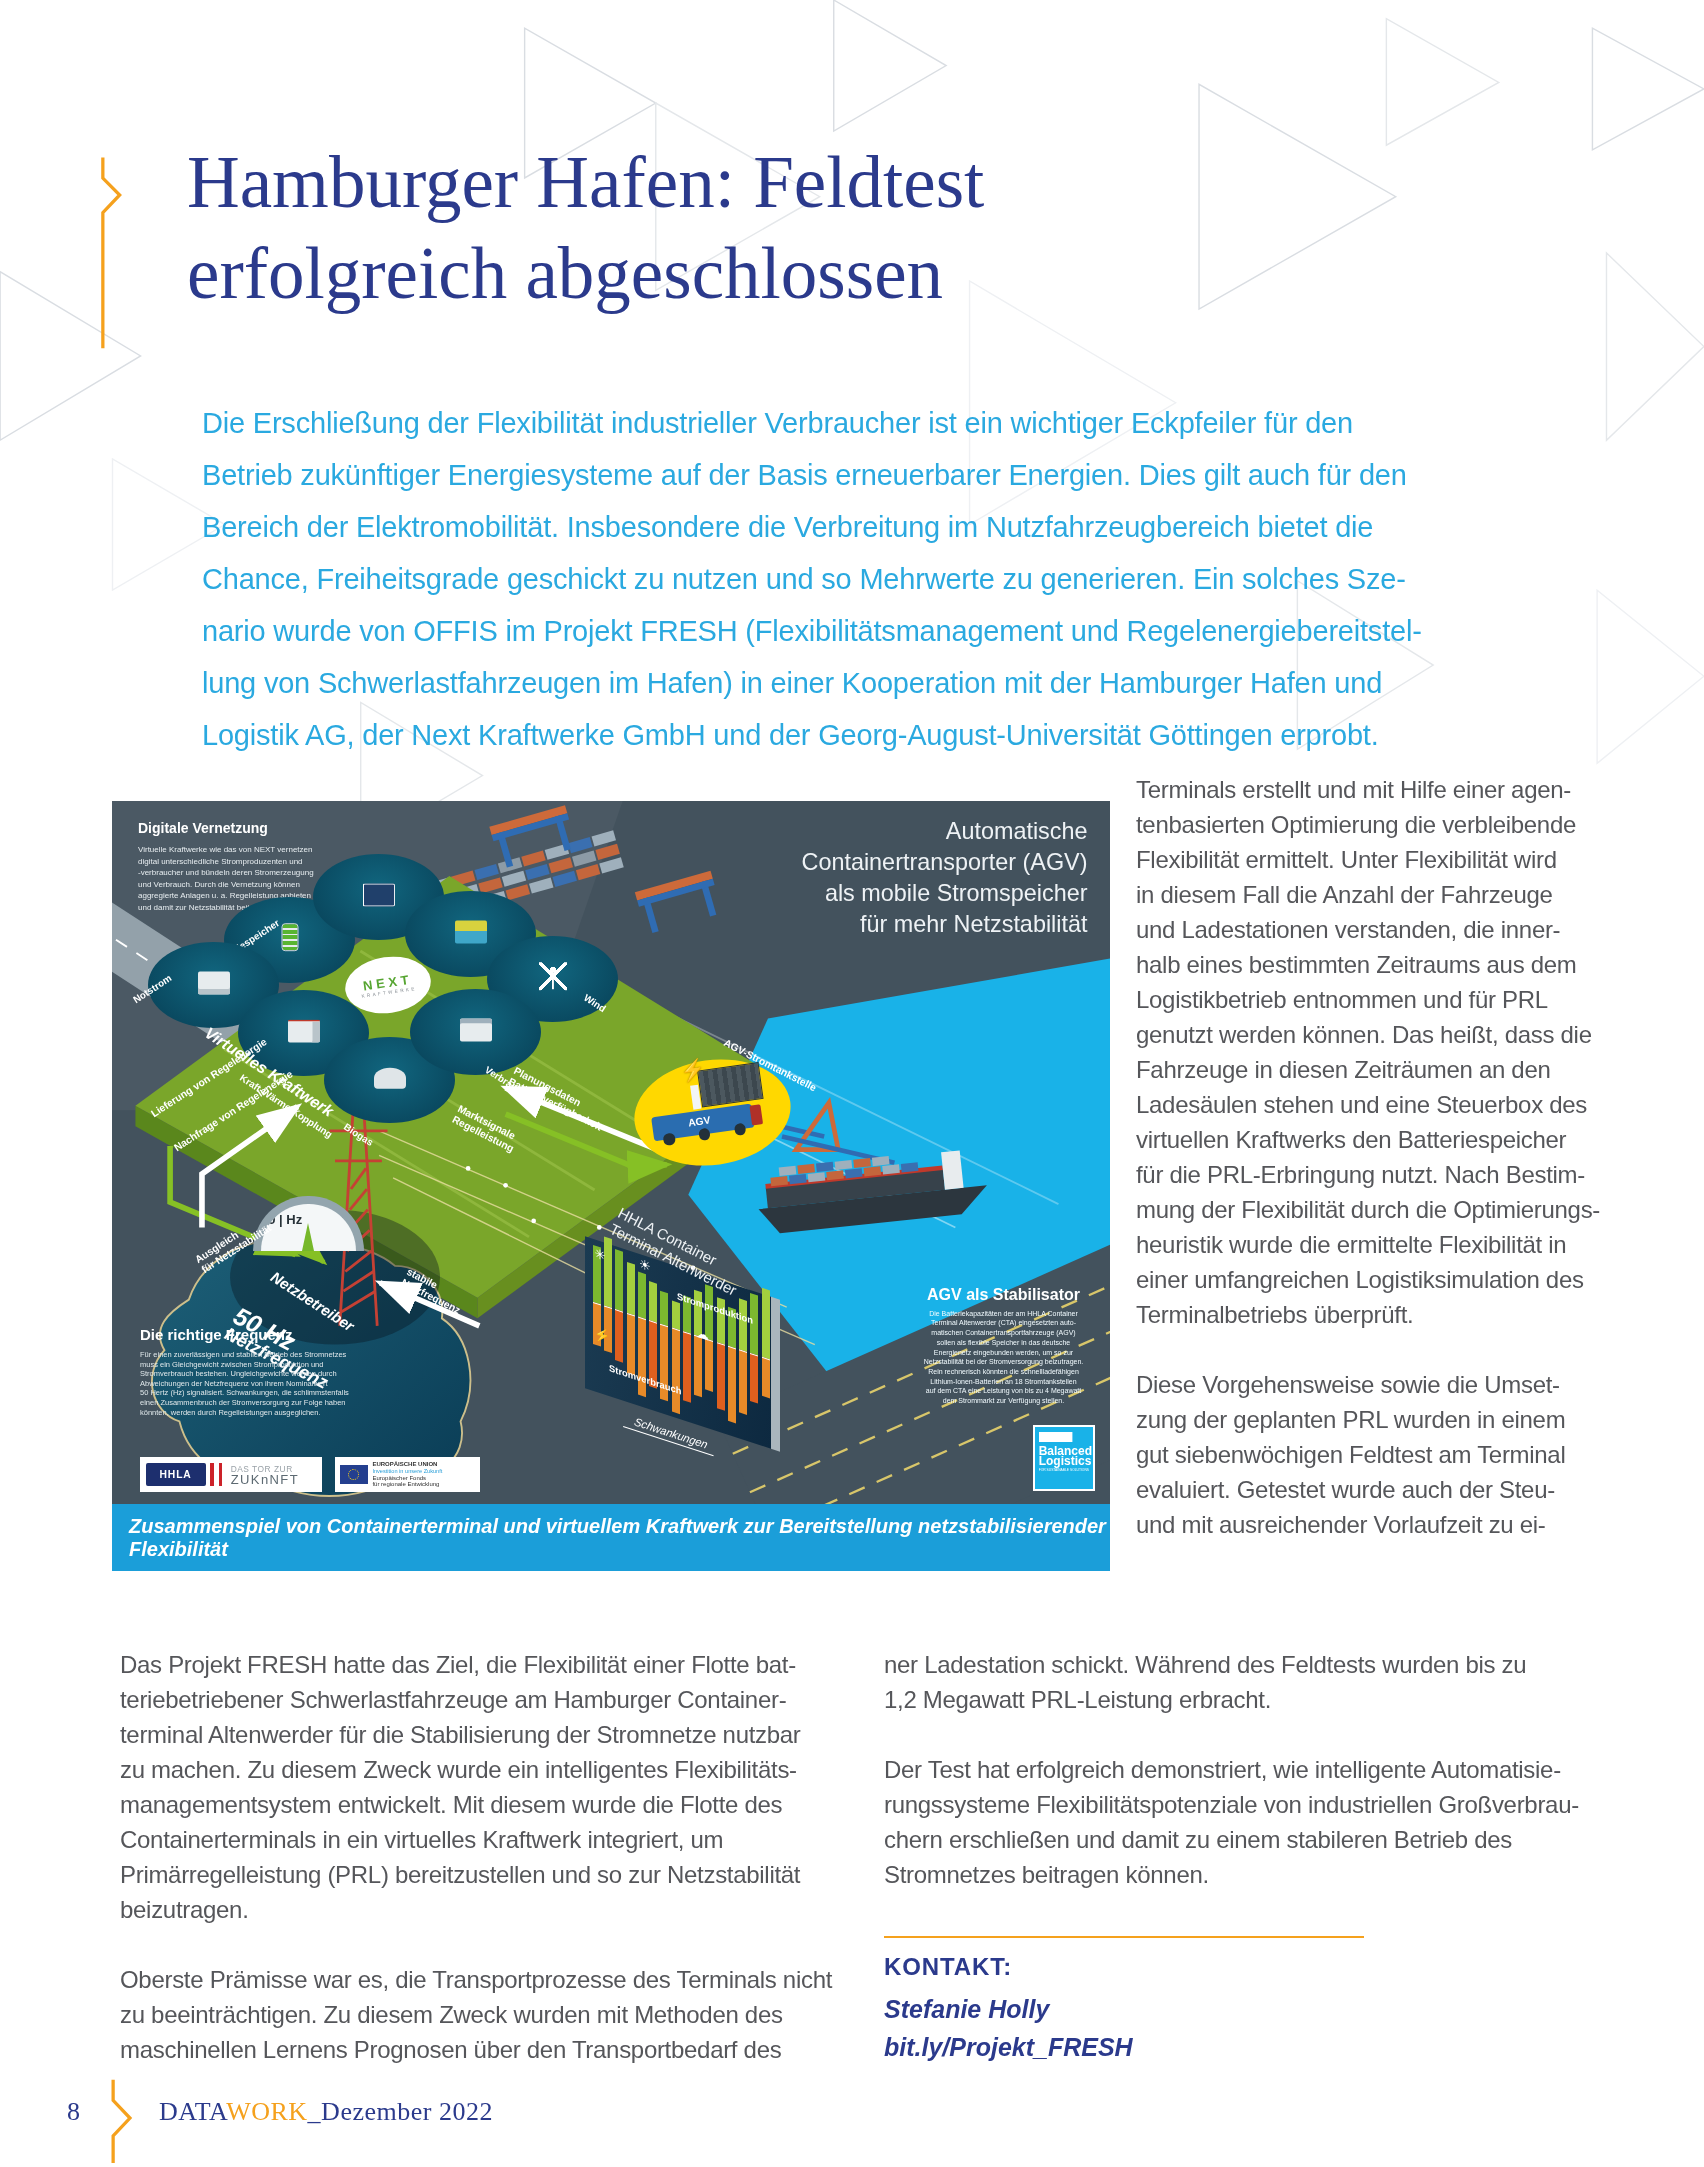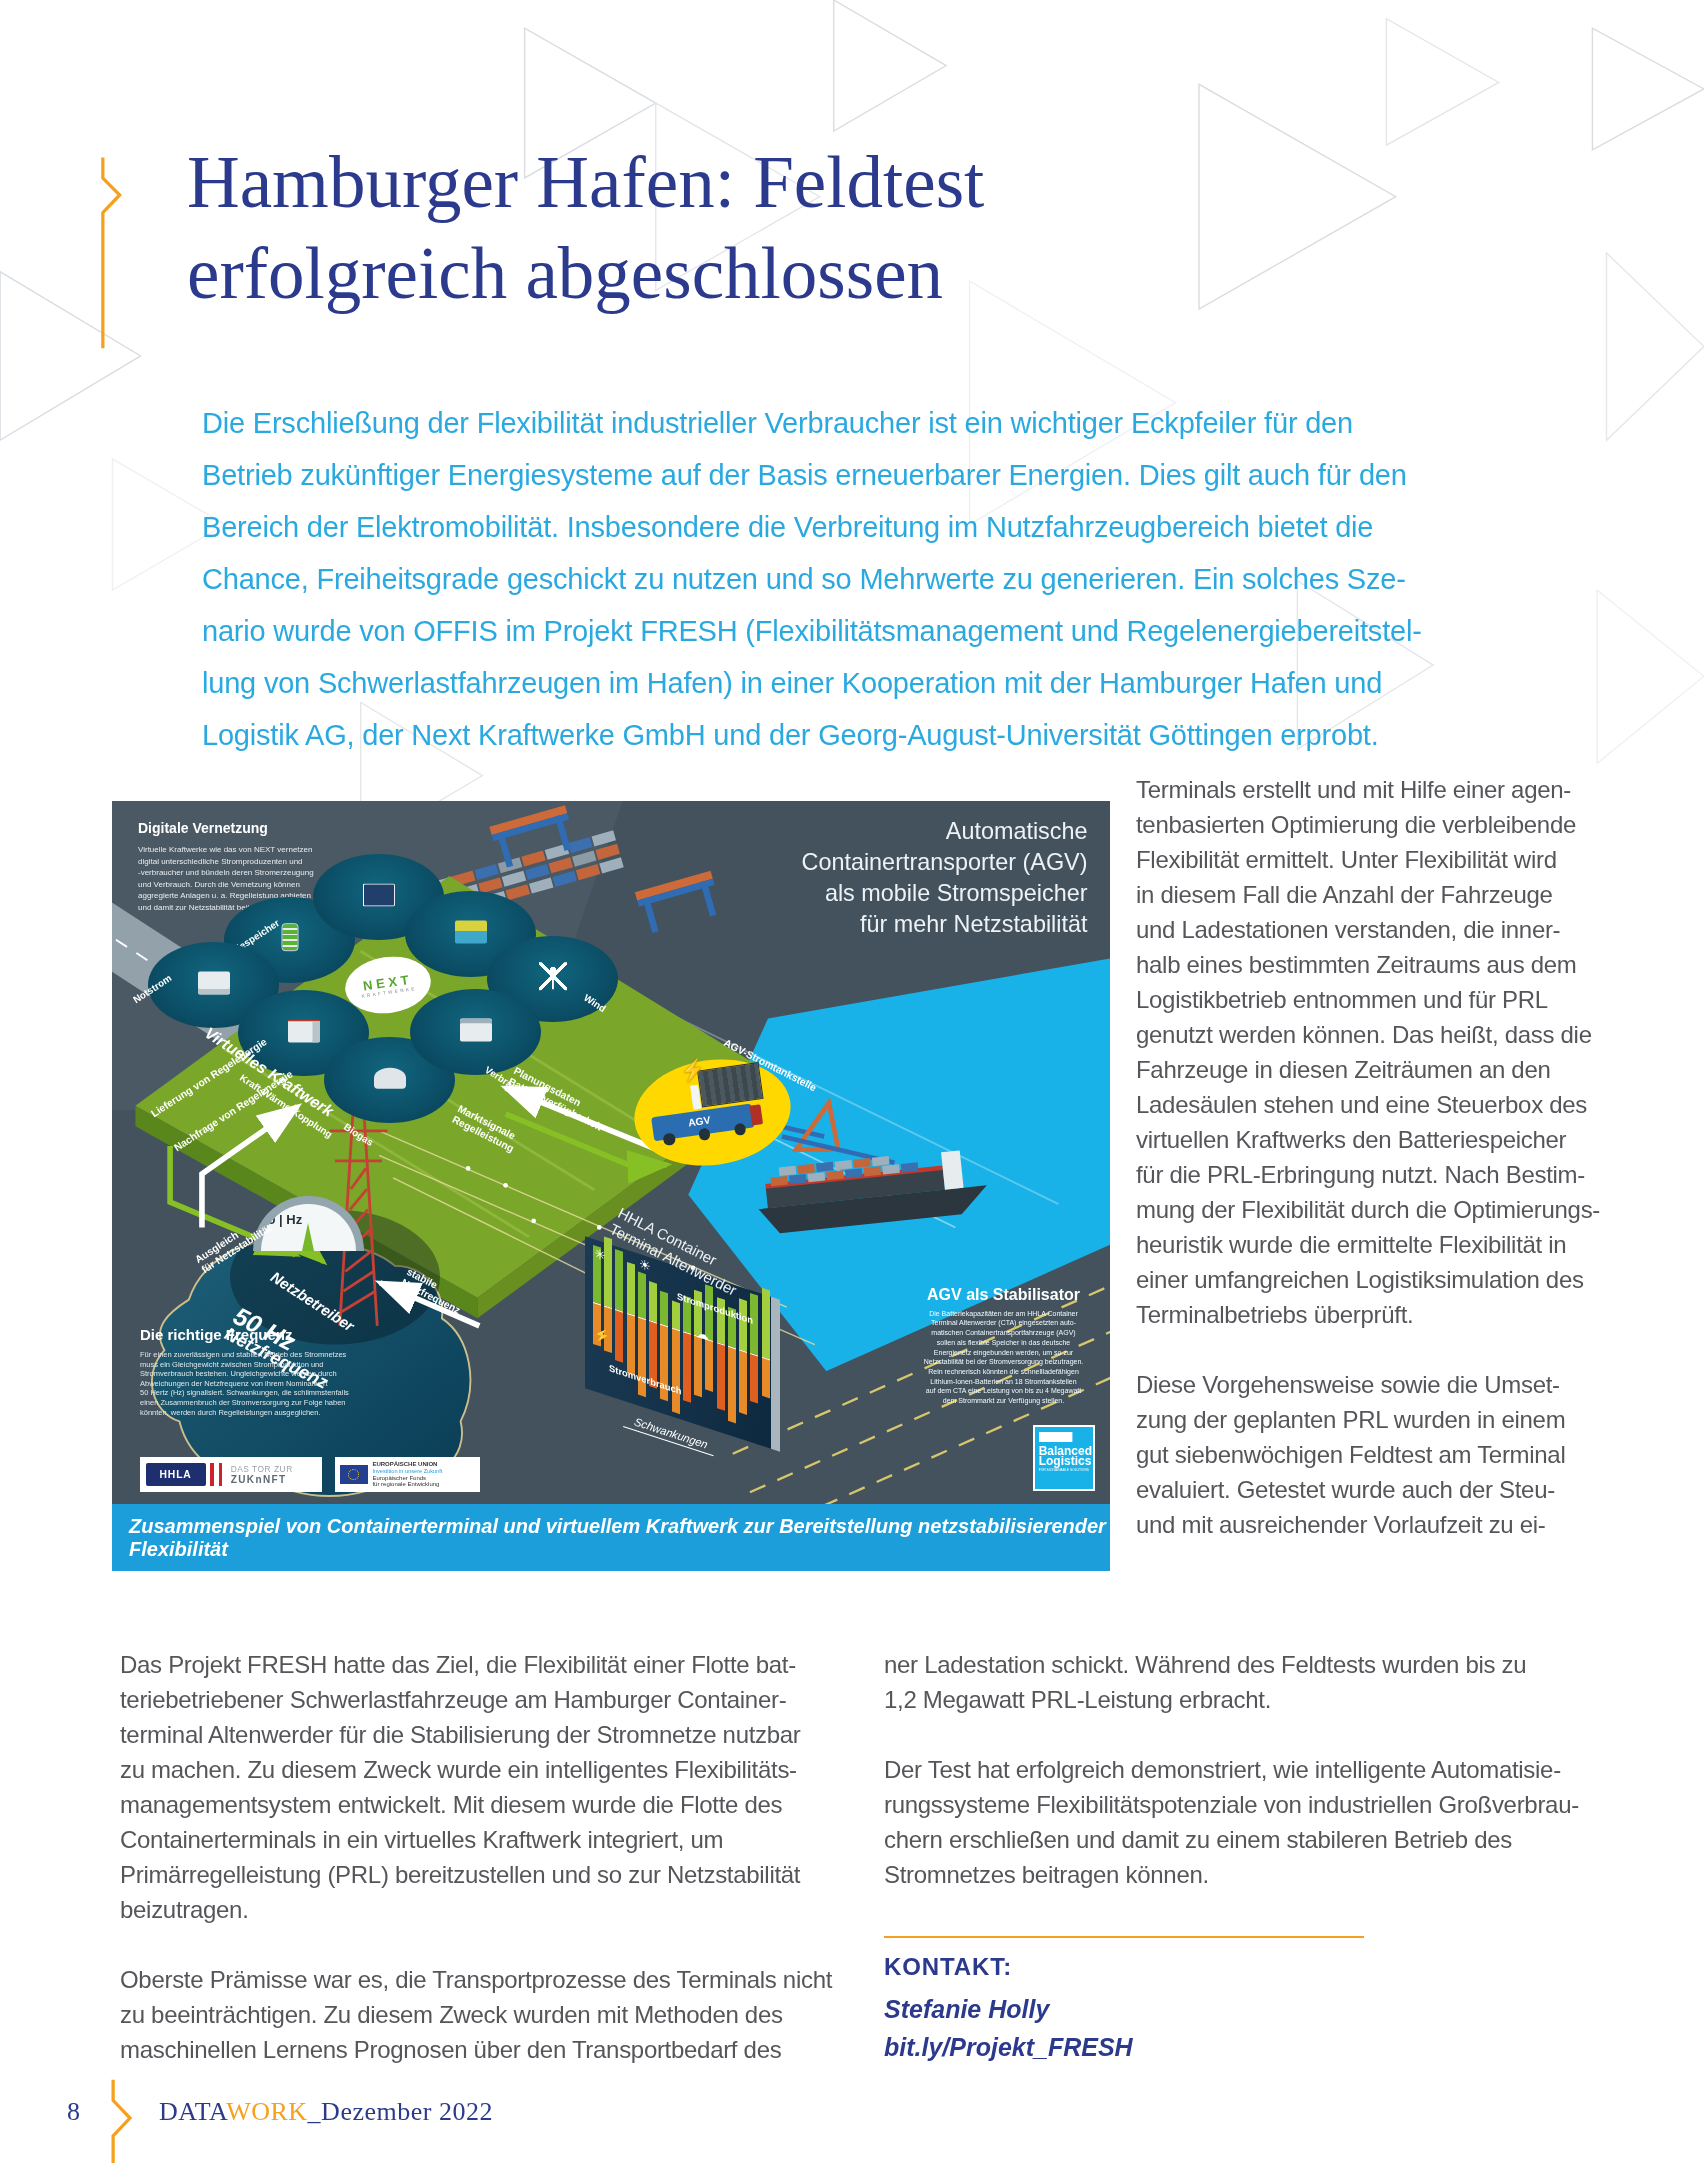--- a/index.html
+++ b/index.html
@@ -99,21 +99,21 @@
   #stab{position:absolute;left:798px;top:453px;width:187px;text-align:center;margin-top:32px;}
   #stab .sh{color:#fff;font-weight:bold;font-size:16px;margin-bottom:4.7px;white-space:nowrap;}
   #stab .sb{color:#f2fbff;font-size:7px;line-height:9.7px;}
   
   #logo-hhla{position:absolute;left:28px;top:656px;width:182px;height:35px;background:#fff;display:flex;align-items:center;padding:0 5.6px;gap:4.7px;}
   #logo-hhla .box{width:60px;height:23.4px;background:#1d2f6e;color:#fff;font-weight:bold;font-size:10.3px;
                   display:flex;align-items:center;justify-content:center;letter-spacing:0.9px;border-radius:1.9px;}
   #logo-hhla .rb{width:3.7px;height:23.4px;background:#cc2229;}
   #logo-hhla .claim{margin-left:3.7px;line-height:10.3px;}
   #logo-hhla .c1{color:#9aa2a8;font-size:8.4px;letter-spacing:0.5px;}
-  #logo-hhla .c2{color:#5d6a72;font-size:10px;font-weight:bold;letter-spacing:1.4px;}
+  #logo-hhla .c2{color:#5d6a72;font-size:13px;font-weight:normal;letter-spacing:1.4px;}
   #logo-eu{position:absolute;left:223px;top:656px;width:145px;height:35px;background:#fff;display:flex;align-items:center;padding:0 4.7px;gap:4.7px;}
   #logo-eu .flag{width:28px;height:19.7px;background:#243f8f;display:flex;align-items:center;justify-content:center;}
   #logo-eu .ring{width:11.2px;height:11.2px;border:1.4px dotted #f7d117;border-radius:50%;}
   #logo-eu .txt{line-height:6.6px;}
   #logo-eu .e1{font-size:6px;font-weight:bold;color:#333;}
   #logo-eu .e2{font-size:5.6px;color:#2a9fd8;}
   #logo-eu .e3,#logo-eu .e4{font-size:6px;color:#333;}
   #logo-bal{position:absolute;left:921px;top:624px;width:62px;height:66px;border:2.8px solid #fff;background:#19b2e8;
             padding:4.7px 3.7px;}
   #logo-bal .bl-bar{width:39px;height:10.3px;background:#fff;margin-bottom:3.7px;

